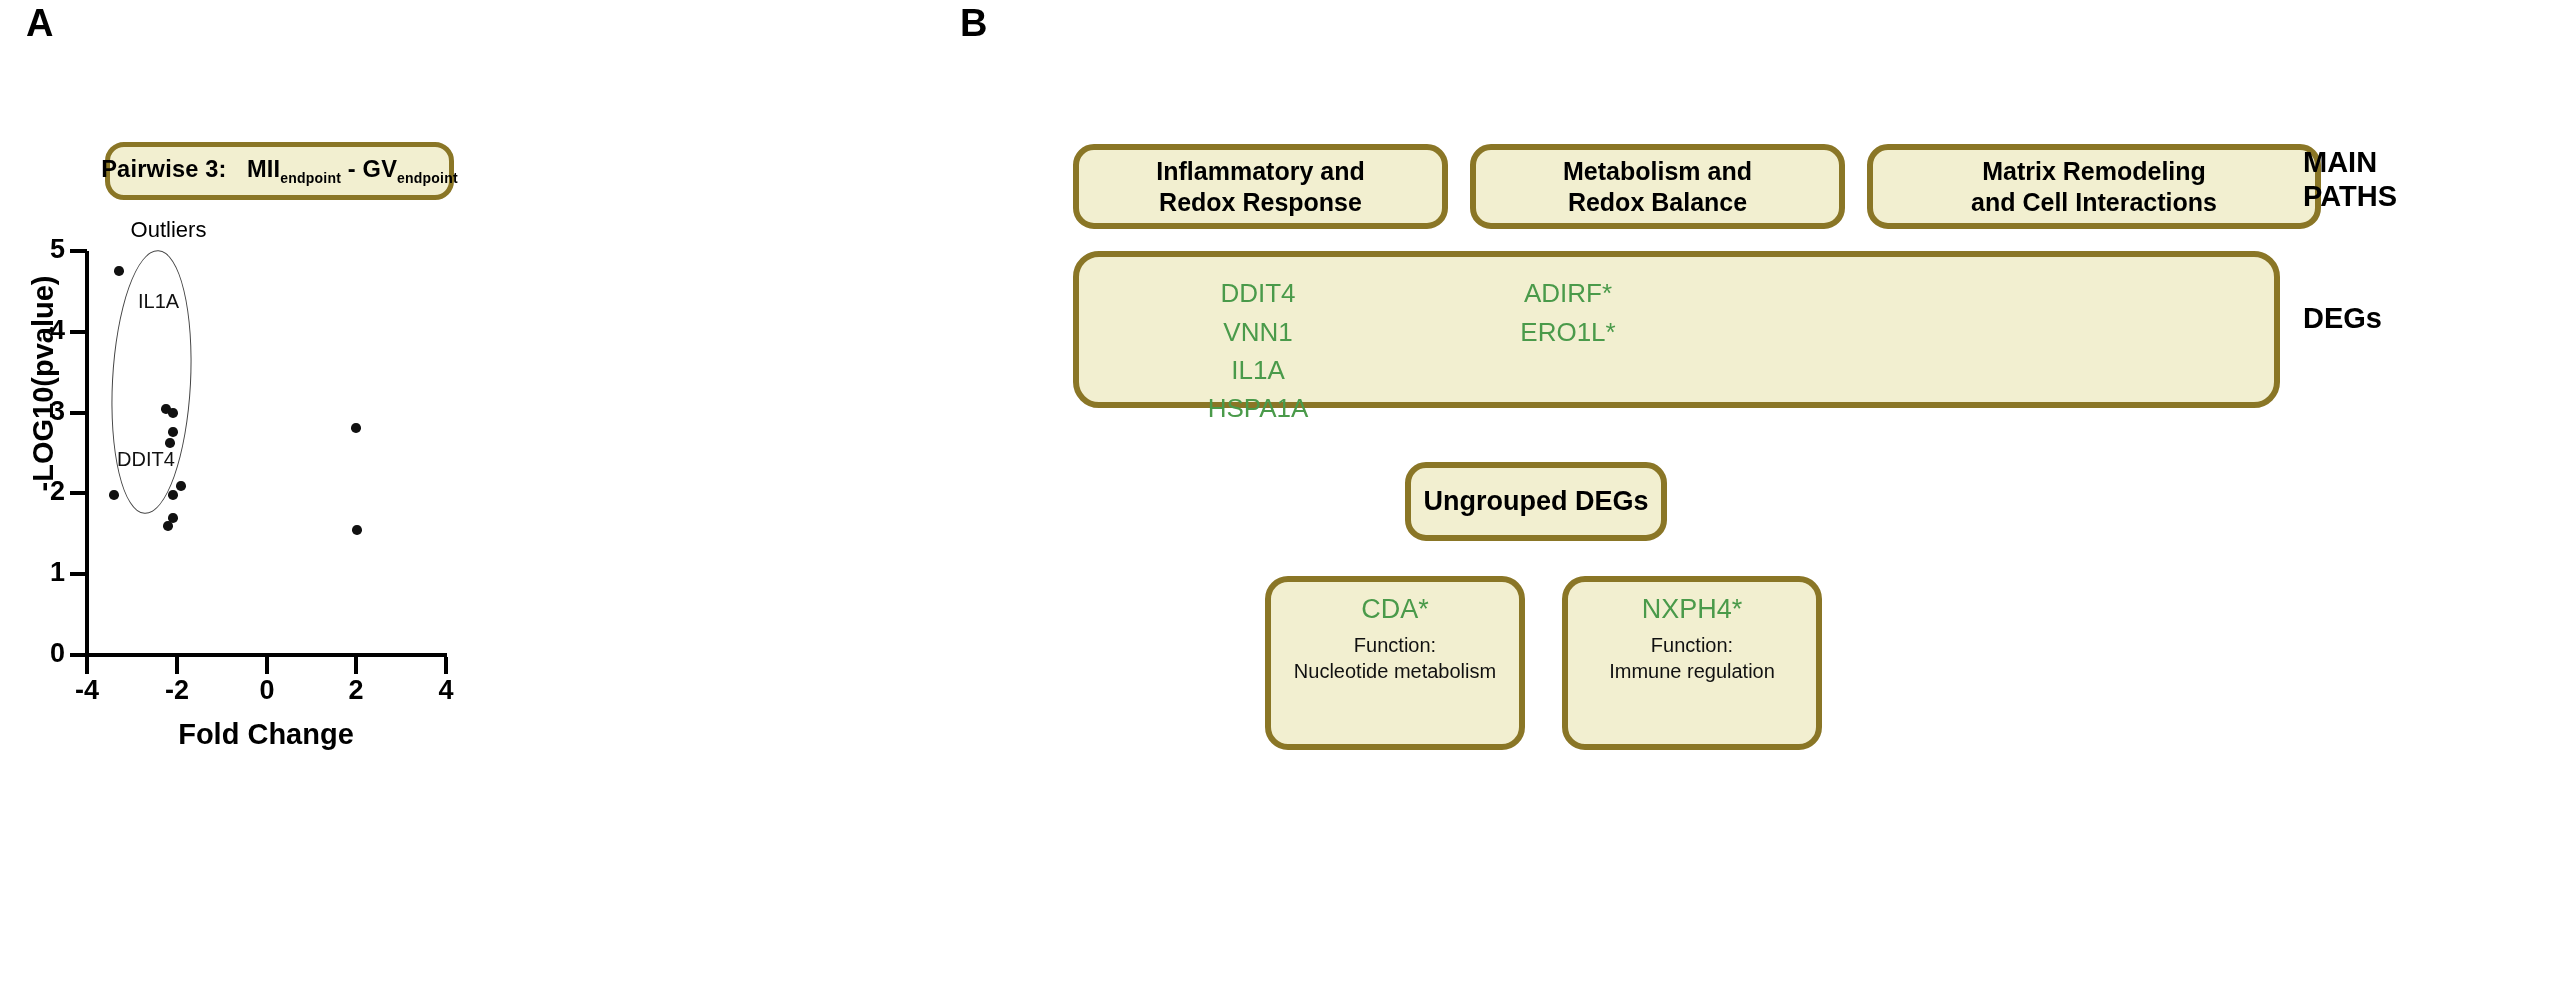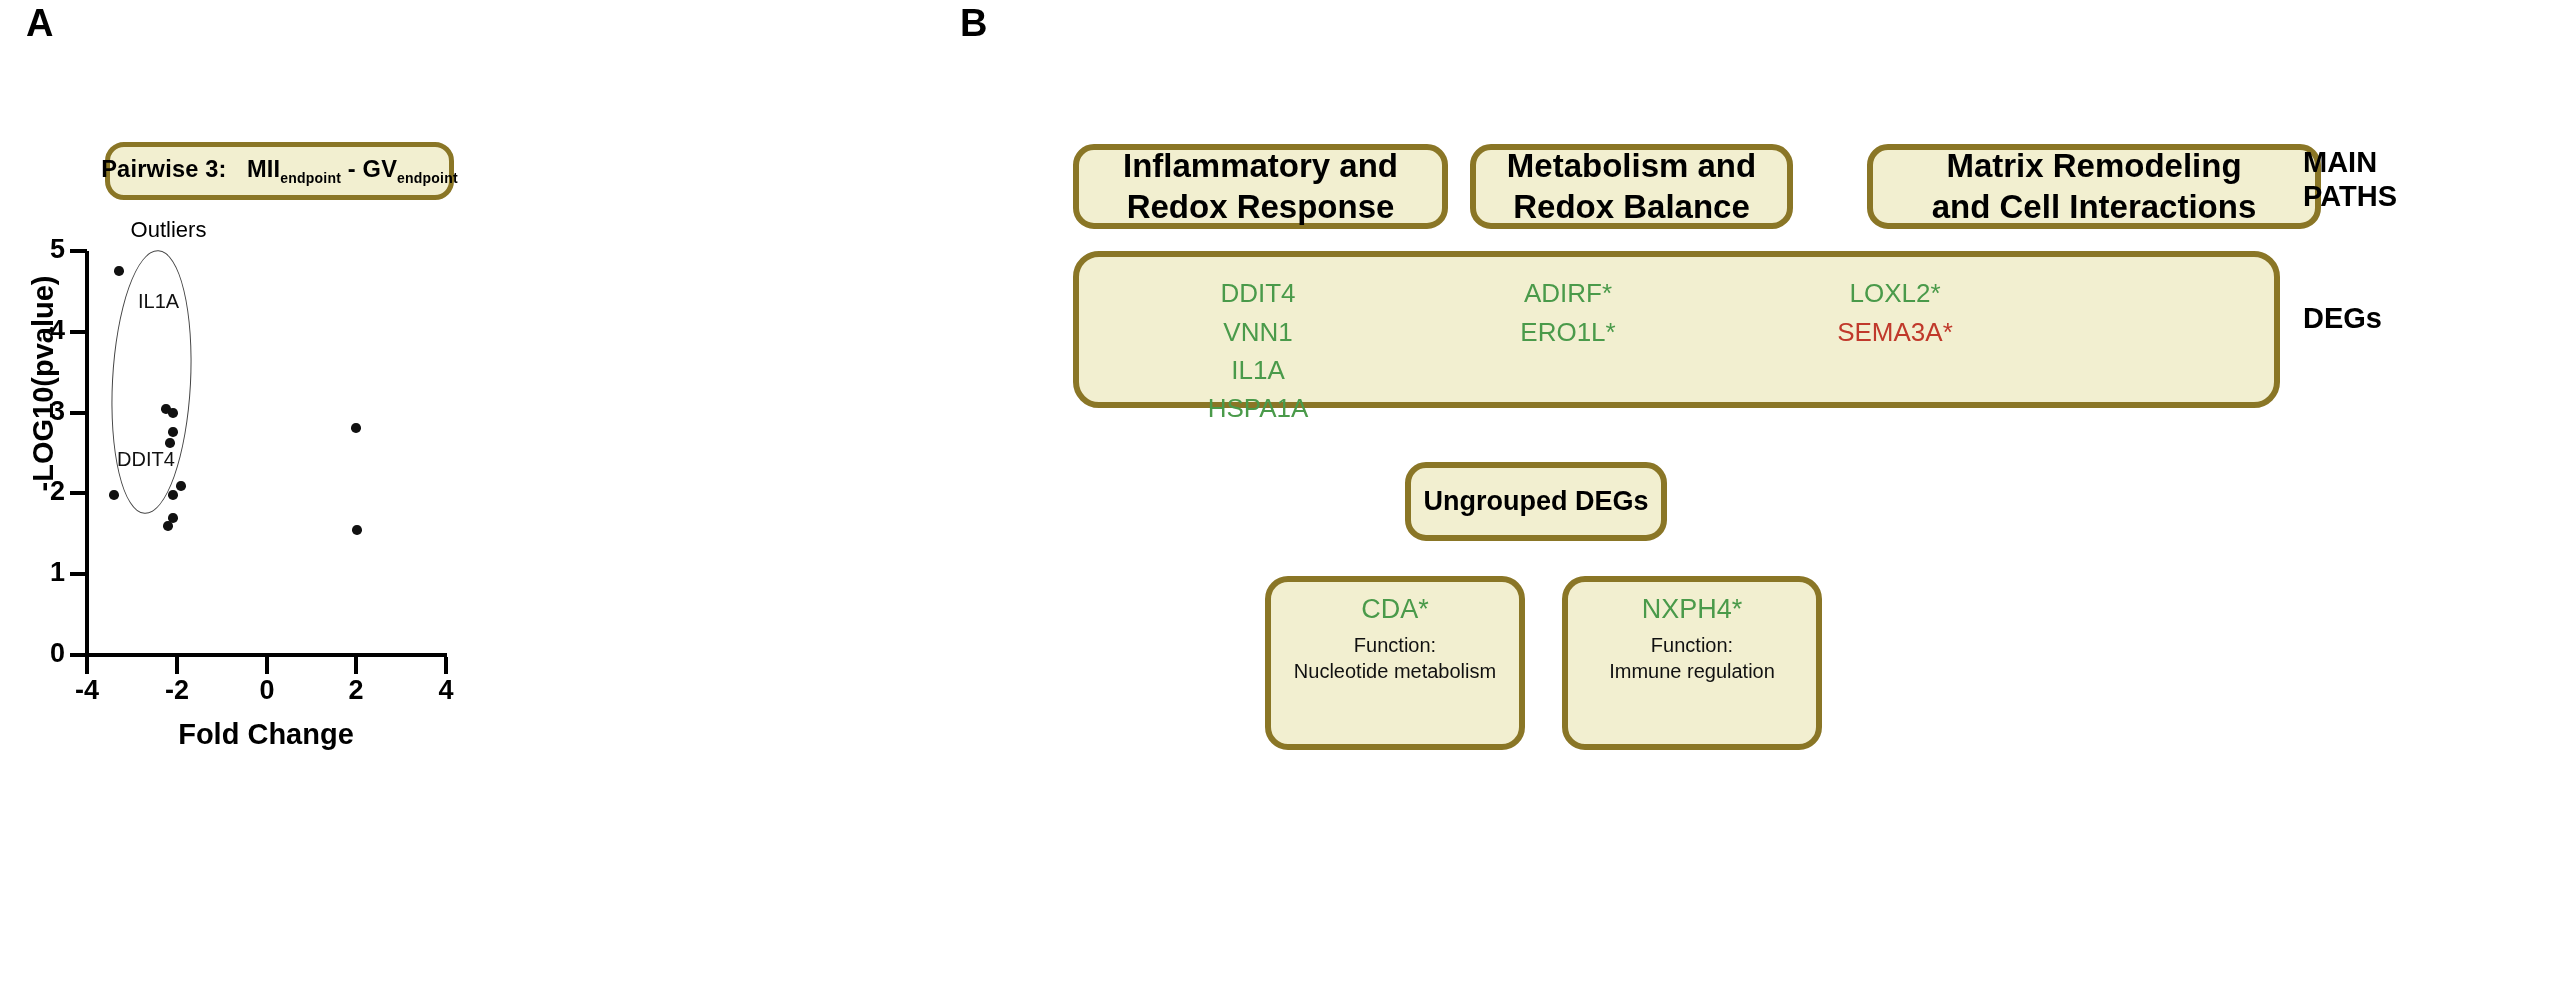--- a/index.html
+++ b/index.html
@@ -45,23 +45,23 @@
                    border:1.9px solid #444;border-radius:50%/50%;
                    transform:rotate(3deg);}
   #outlier-lbl{position:absolute;left:103px;top:-19px;width:131px;text-align:center;
                font-size:22px;}
   .gene-ann{position:absolute;font-size:20px;color:#111;white-space:nowrap;}
 
   
   #panelB{position:absolute;left:960px;top:0;width:1616px;height:984px;}
 
   .path-box{top:144px;height:85px;border-radius:21px;border-width:6.1px;
-            font-size:33px;font-weight:bold;line-height:1.22;padding:0 8.7px;}
+            font-size:25px;font-weight:bold;line-height:1.22;padding:0 8.7px;}
   #path-0{left:113px;width:375px;}
-  #path-1{left:510px;width:323px;}
+  #path-1{left:510px;width:375px;}
   #path-2{left:907px;width:454px;}
 
   #degs-box{left:113px;top:251px;width:1207px;height:157px;border-radius:26px;
             border-width:6.1px;display:block;}
   .gene-col{position:absolute;top:17.4px;width:288px;}
   #gcol-0{left:35px;}
   #gcol-1{left:345px;}
   #gcol-2{left:672px;}
   .gene{font-size:26px;line-height:1.47;text-align:center;white-space:nowrap;}
   .gene.up{color:#4a9a4a;}
@@ -174,24 +174,20 @@
     <div class="gene-col" id="gcol-0">
         <div class="gene up">DDIT4</div>
         <div class="gene up">VNN1</div>
         <div class="gene up">IL1A</div>
         <div class="gene up">HSPA1A</div>
       </div>
     <div class="gene-col" id="gcol-1">
         <div class="gene up">ADIRF*</div>
         <div class="gene up">ERO1L*</div>
       </div>
-    <div class="gene-col" id="gcol-2">
-        <div class="gene up">LOXL2*</div>
-        <div class="gene down">SEMA3A*</div>
-      </div>
   </div>
 
   <div class="side-lbl" id="lbl-mainpaths">
     <div>MAIN</div>
     <div>PATHS</div>
   </div>
   <div class="side-lbl" id="lbl-degs">DEGs</div>
 
   <div class="rbox" id="ungrouped-box">
     <span>Ungrouped DEGs</span>

